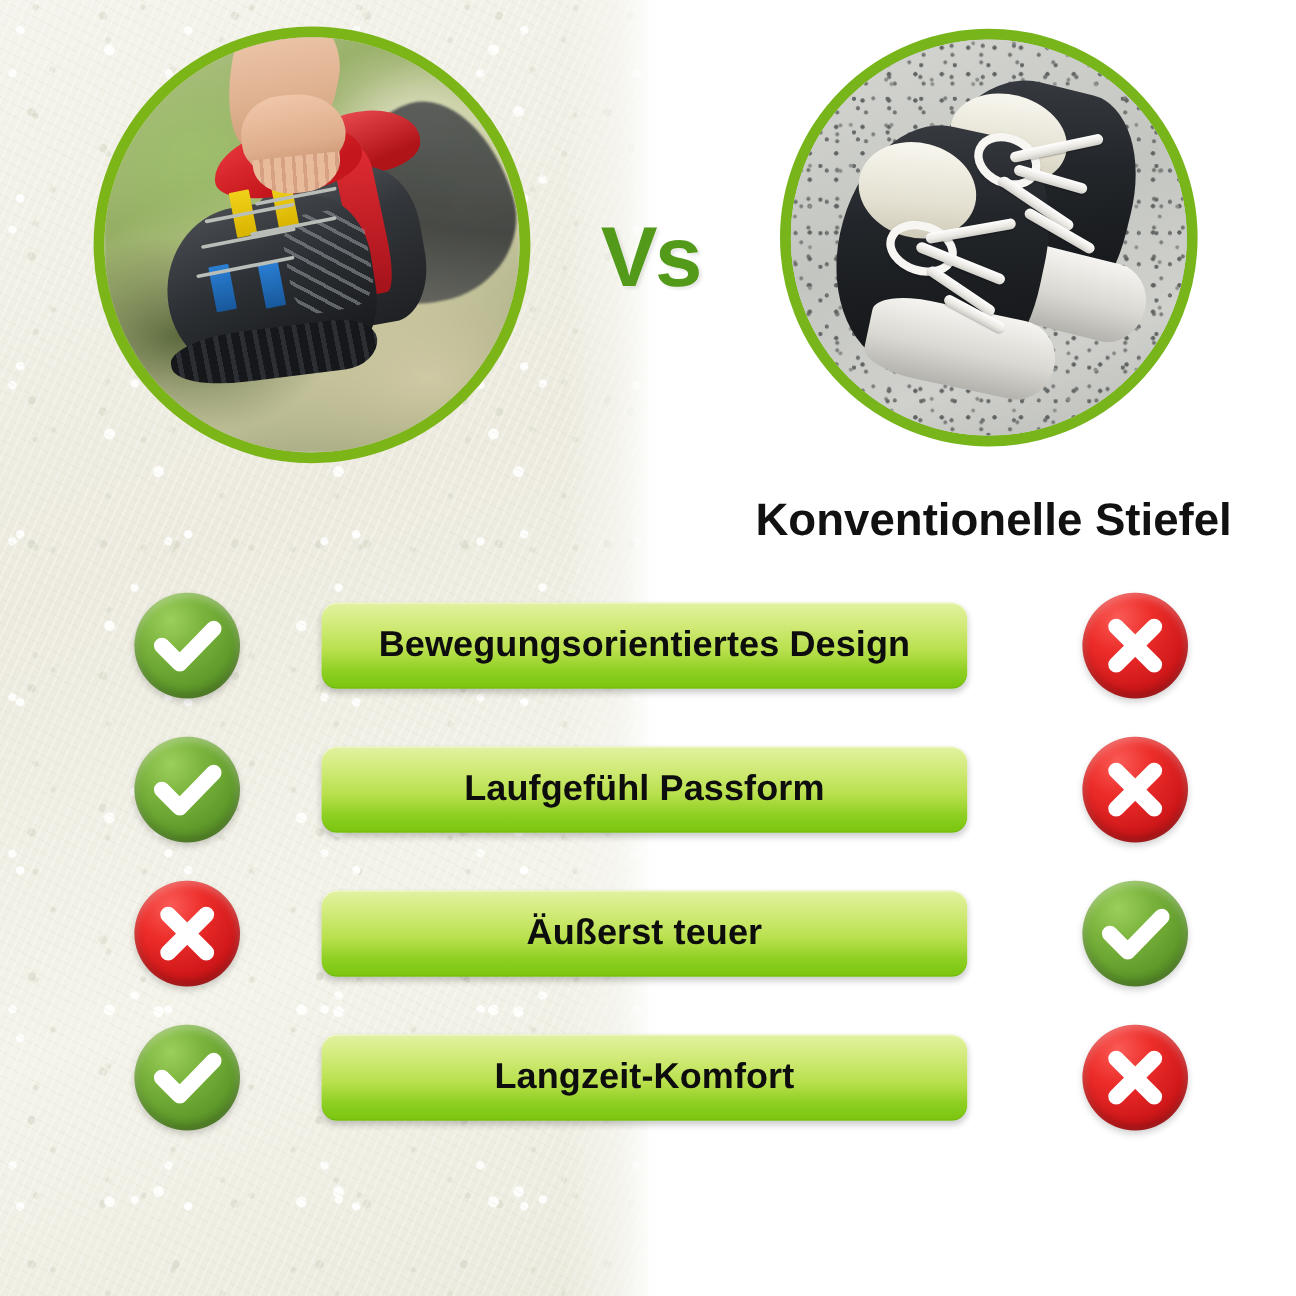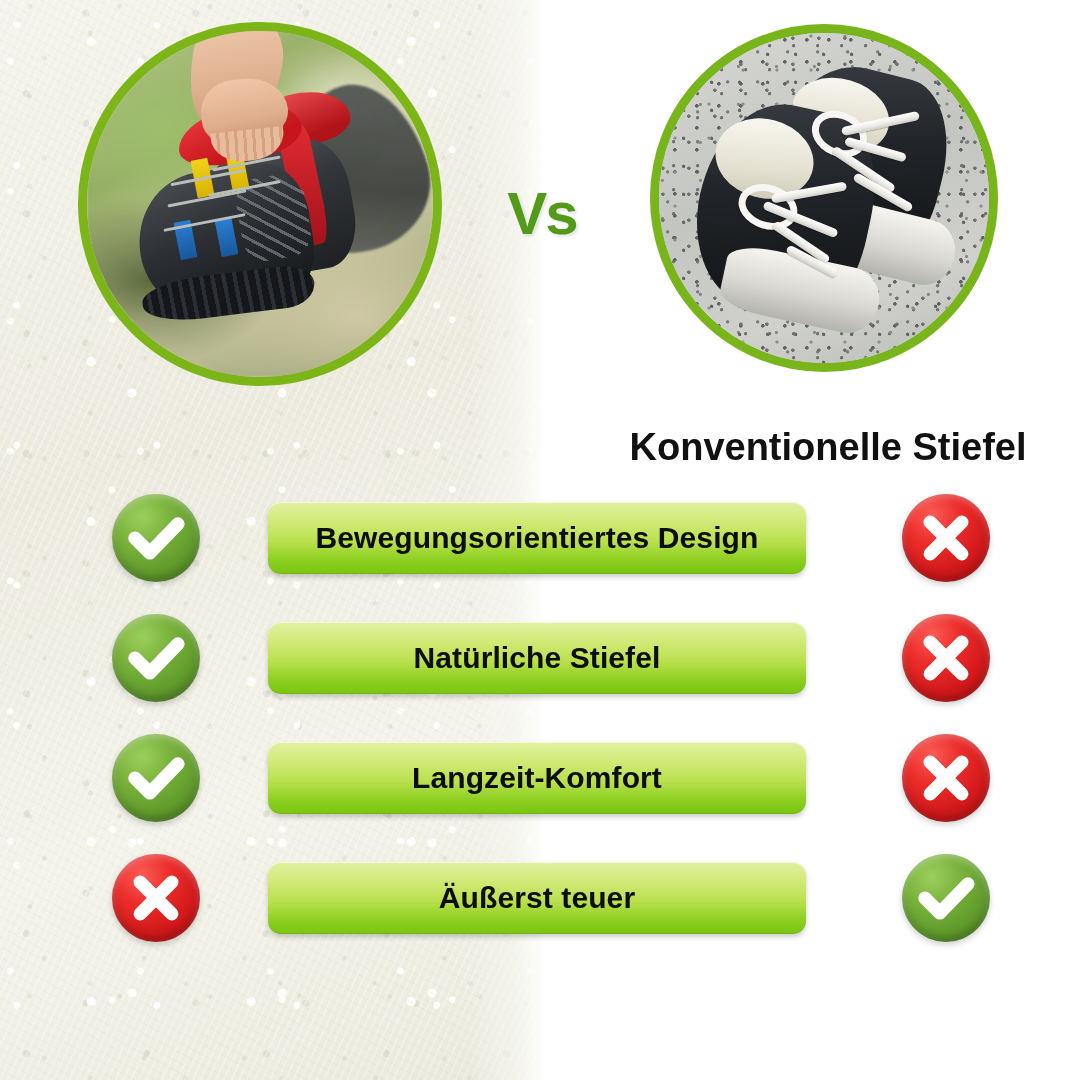--- a/index.html
+++ b/index.html
@@ -280,21 +280,21 @@
   }
 
   
   #vs-badge {
     position: absolute;
     left: 487px; top: 159px;
     width: 110px; height: 110px;
     display: flex;
     align-items: center;
     justify-content: center;
-    font-size: 60px;
+    font-size: 71px;
     font-weight: 700;
     color: #539a1b;
     letter-spacing: -2px;
     line-height: 1;
     text-shadow: 0 0 2px rgba(255,255,255,0.9), 2px 2px 3px rgba(0,0,0,0.12);
   }
 
   
   .col-title {
     position: absolute;
@@ -308,21 +308,20 @@
     width: 500px;
     text-align: center;
     font-size: 41px;
     letter-spacing: 0.2px;
   }
   #title-right {
     left: 578px; top: 415px;
     width: 500px;
     text-align: center;
     font-size: 38px;
-    margin-top: 13px;
   }
 
   
   #rows {
     position: absolute;
     left: 0; top: 478px;
     width: 1080px;
   }
   .row {
     position: relative;
@@ -464,56 +463,56 @@
       </div>
     </div>
 
     <div class="row">
       <div class="mark ok left-col">
         <svg viewBox="0 0 100 100" aria-hidden="true">
             <path d="M26 50 L43 67 L75 34" fill="none" stroke="#ffffff" stroke-width="15" stroke-linecap="round" stroke-linejoin="round"></path>
           </svg>
       </div>
       <div class="pill">
-        <span class="pill-label">Natürliche Stiefel</span>
+        <span class="pill-label">Laufgefühl Passform</span>
       </div>
       <div class="mark no right-col">
         <svg viewBox="0 0 100 100" aria-hidden="true">
             <path d="M32 32 L68 68 M68 32 L32 68" fill="none" stroke="#ffffff" stroke-width="15" stroke-linecap="round"></path>
           </svg>
       </div>
     </div>
 
+
+    <div class="row">
+      <div class="mark no left-col">
+        <svg viewBox="0 0 100 100" aria-hidden="true">
+            <path d="M32 32 L68 68 M68 32 L32 68" fill="none" stroke="#ffffff" stroke-width="15" stroke-linecap="round"></path>
+          </svg>
+      </div>
+      <div class="pill">
+        <span class="pill-label">Äußerst teuer</span>
+      </div>
+      <div class="mark ok right-col">
+        <svg viewBox="0 0 100 100" aria-hidden="true">
+            <path d="M26 50 L43 67 L75 34" fill="none" stroke="#ffffff" stroke-width="15" stroke-linecap="round" stroke-linejoin="round"></path>
+          </svg>
+      </div>
+    </div>
 
     <div class="row">
       <div class="mark ok left-col">
         <svg viewBox="0 0 100 100" aria-hidden="true">
             <path d="M26 50 L43 67 L75 34" fill="none" stroke="#ffffff" stroke-width="15" stroke-linecap="round" stroke-linejoin="round"></path>
           </svg>
       </div>
       <div class="pill">
         <span class="pill-label">Langzeit-Komfort</span>
       </div>
       <div class="mark no right-col">
         <svg viewBox="0 0 100 100" aria-hidden="true">
             <path d="M32 32 L68 68 M68 32 L32 68" fill="none" stroke="#ffffff" stroke-width="15" stroke-linecap="round"></path>
           </svg>
       </div>
     </div>
 
-    <div class="row">
-      <div class="mark no left-col">
-        <svg viewBox="0 0 100 100" aria-hidden="true">
-            <path d="M32 32 L68 68 M68 32 L32 68" fill="none" stroke="#ffffff" stroke-width="15" stroke-linecap="round"></path>
-          </svg>
-      </div>
-      <div class="pill">
-        <span class="pill-label">Äußerst teuer</span>
-      </div>
-      <div class="mark ok right-col">
-        <svg viewBox="0 0 100 100" aria-hidden="true">
-            <path d="M26 50 L43 67 L75 34" fill="none" stroke="#ffffff" stroke-width="15" stroke-linecap="round" stroke-linejoin="round"></path>
-          </svg>
-      </div>
-    </div>
-
   </div>
 </div>
 
 </body></html>

